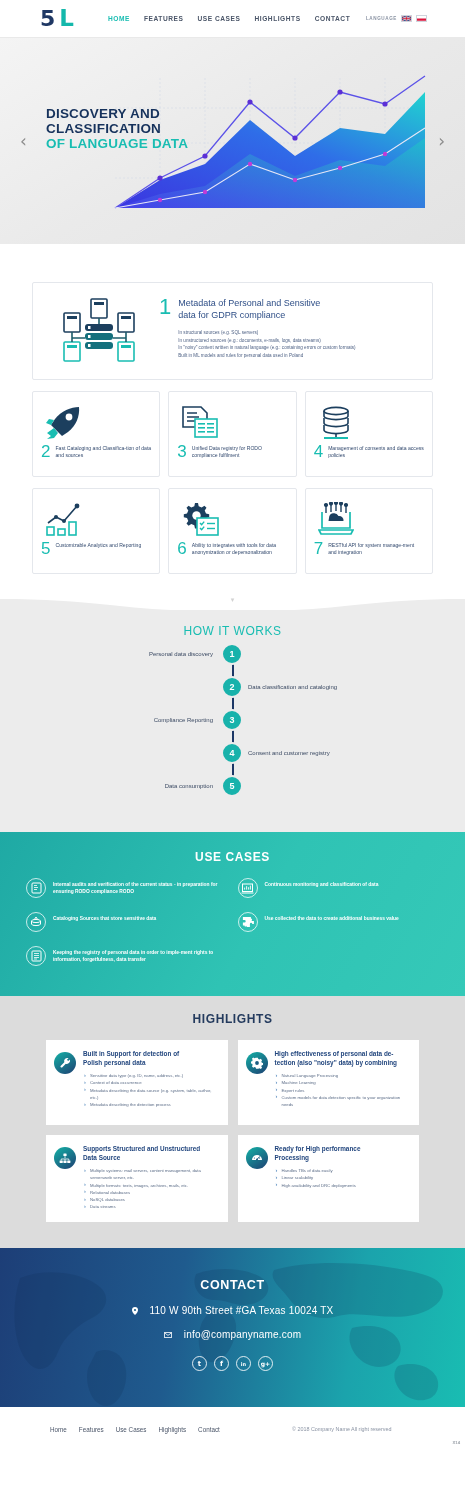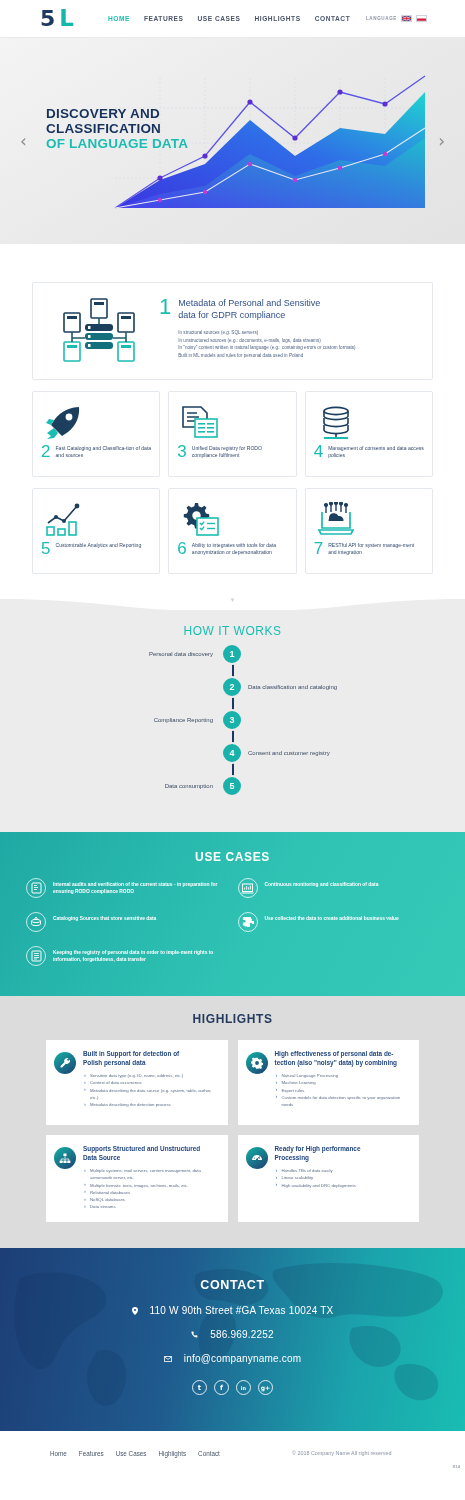--- a/index.html
+++ b/index.html
@@ -618,26 +618,20 @@
     <div class="c-in">
       <div class="c-title">CONTACT</div>
       <div class="c-row">
         <svg width="6" height="8" viewBox="0 0 6 8">
             <path d="M3,0 a3,3 0 0 1 3,3 c0,2.4 -3,5 -3,5 s-3,-2.6 -3,-5 a3,3 0 0 1 3,-3 Z" fill="#fff"></path>
             <circle cx="3" cy="3" r="1.1" fill="#1d5f8a"></circle>
           </svg>
         <span>110 W 90th Street #GA Texas 10024 TX</span>
       </div>
       <div class="c-row">
-        <svg width="7" height="7" viewBox="0 0 8 8">
-            <path d="M1.3,.6 L2.6,.6 L3.4,2.4 L2.5,3.2 C3,4.3 3.7,5 4.8,5.5 L5.6,4.6 L7.4,5.4 L7.4,6.7 C7.4,7.3 6.9,7.6 6.3,7.5 C3.3,7 1,4.7 .5,1.7 C.4,1.1 .7,.6 1.3,.6 Z" fill="#fff"></path>
-          </svg>
-        <span>586.969.2252</span>
-      </div>
-      <div class="c-row">
         <svg width="8" height="6" viewBox="0 0 10 7">
             <rect x=".5" y=".5" width="9" height="6" fill="none" stroke="#fff" stroke-width="1"></rect>
             <path d="M.8,.9 L5,4 L9.2,.9" fill="none" stroke="#fff" stroke-width="1"></path>
           </svg>
         <span>info@companyname.com</span>
       </div>
       <div class="c-social">
         <span class="soc">t</span>
         <span class="soc">f</span>
         <span class="soc" style="font-size:5px;">in</span>

